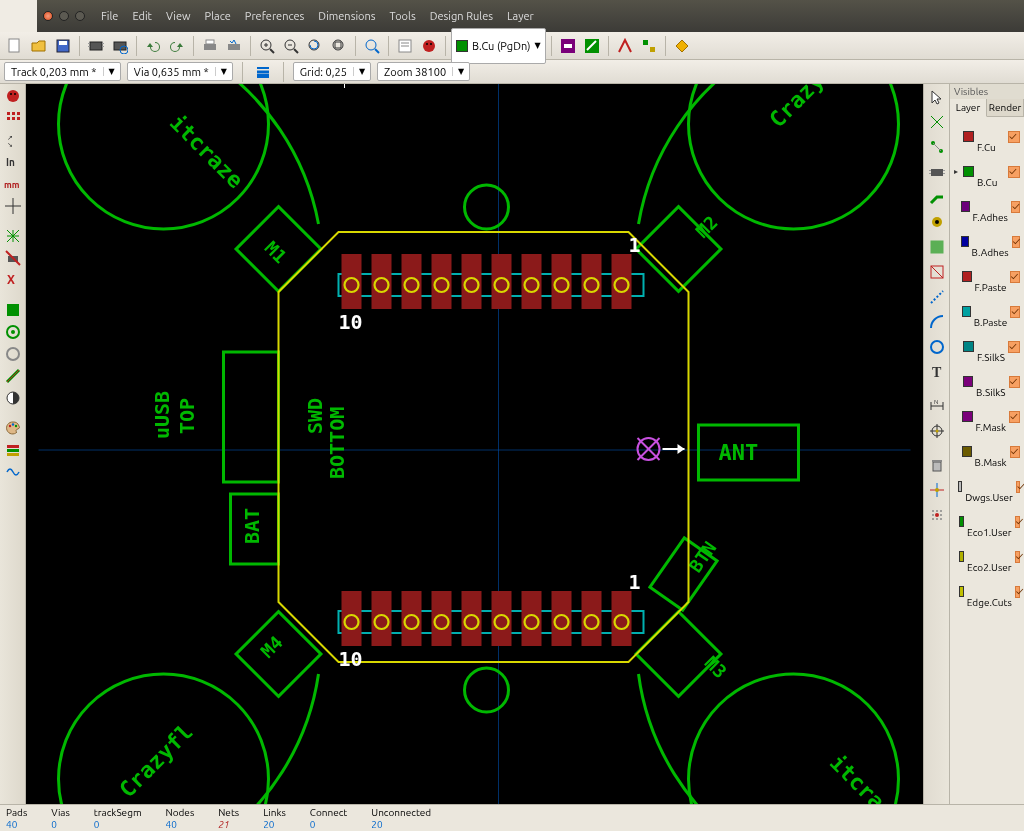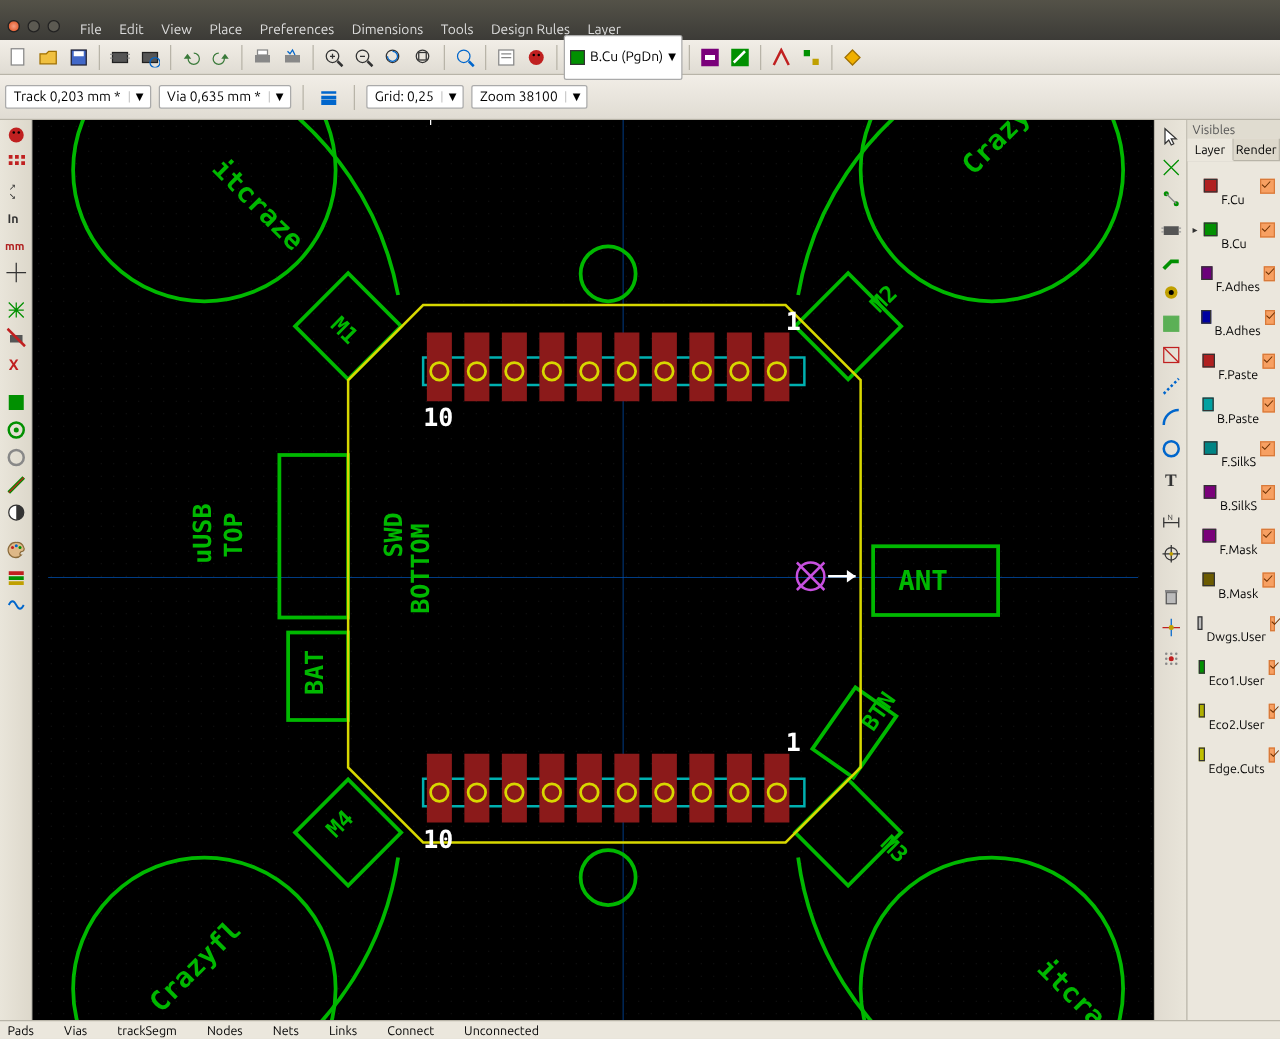--- a/index.html
+++ b/index.html
@@ -1,37 +1,37 @@
 <!DOCTYPE html>
 <html><head>
 <meta charset="utf-8">
 <style>
   * { box-sizing: border-box; margin: 0; padding: 0; }
   html, body { width: 1024px; height: 831px; font-family: "Ubuntu", "DejaVu Sans", sans-serif; font-size: 11px; background: #f0ece4; overflow: hidden; }
   
   
-  .titlebar { height: 24px; background: linear-gradient(#545248,#3c3b37); display:flex; align-items:flex-start; padding: 16px 6px; color:#ddd; }
+  .titlebar { height: 24px; background: linear-gradient(#545248,#3c3b37); display:flex; align-items:center; padding: 16px 6px; color:#ddd;margin-left:37px; }
   .titlebar .winbtns { display:flex; gap:6px; margin-right:10px;}
   .winbtn { width:10px; height:10px; border-radius:50%; border:1px solid #222; }
   .winbtn.close{ background: radial-gradient(#f59d81,#df4a16); }
   .winbtn.min{ background:#5c5a52;}
   .winbtn.max{ background:#5c5a52;}
   .menubar { display:flex; gap:2px;}
   .menubar span { padding:2px 6px; color:#ddd; cursor:default;}
   
   
   .toolbar1 { height:28px; background:linear-gradient(#f2eee7,#e0dcd3); border-bottom:1px solid #b8b4a8; display:flex; align-items:center; padding:0 4px; gap:2px;}
   .tbtn { width:22px; height:22px; border:1px solid transparent; display:inline-flex; align-items:center; justify-content:center; border-radius:2px;}
   .tsep { width:1px; height:20px; background:#b8b4a8; margin:0 3px;}
   .layerdd{ display:flex; align-items:center; gap:4px; border:1px solid #aaa; background:#fff; padding:1px 4px; height:36px; border-radius:2px;}
   .layerdd .sw{width:12px;height:12px;background:#019001;border:1px solid #333;}
   .layerdd .car{ font-size:8px;}
   
   
-  .toolbar2{ height:36px; background:linear-gradient(#f2eee7,#e0dcd3); border-bottom:1px solid #b8b4a8; display:flex; align-items:center; padding:0 4px; gap:6px;}
+  .toolbar2{ height:24px; background:linear-gradient(#f2eee7,#e0dcd3); border-bottom:1px solid #b8b4a8; display:flex; align-items:center; padding:0 4px; gap:6px;}
   .combo{ display:flex; align-items:center; border:1px solid #aaa; background:#fff; height:19px; border-radius:2px;}
   .combo span{ padding:0 6px;}
   .combo .car{ border-left:1px solid #ccc; padding:0 5px; font-size:8px;}
   
   
   .mainrow{ display:flex; height: calc(831px - 24px - 28px - 24px - 35px); }
   .lefttools{ width:26px; background:linear-gradient(90deg,#e9e5da,#ddd8cb); border-right:1px solid #b8b4a8; display:flex; flex-direction:column; align-items:center; padding-top:2px; gap:2px;}
   .lefttools .lb{ width:22px; height:20px; display:flex; align-items:center; justify-content:center;}
   
   .canvaswrap{ flex:1; position:relative; background:#000; overflow:hidden;}

